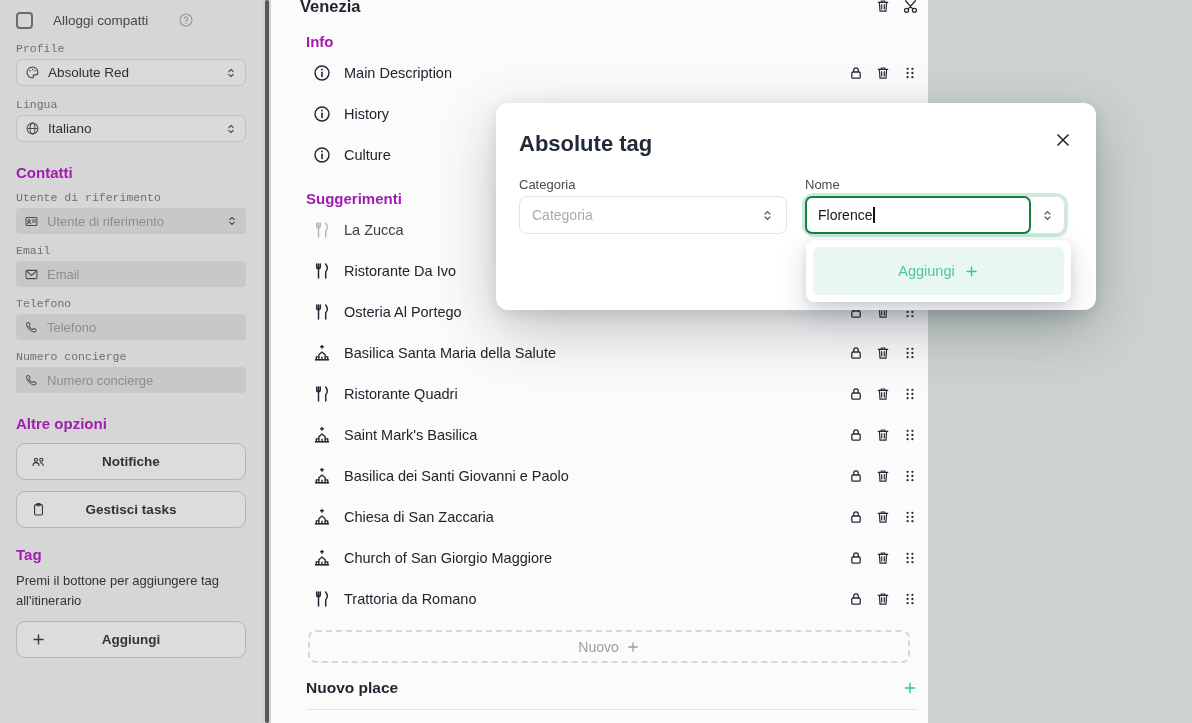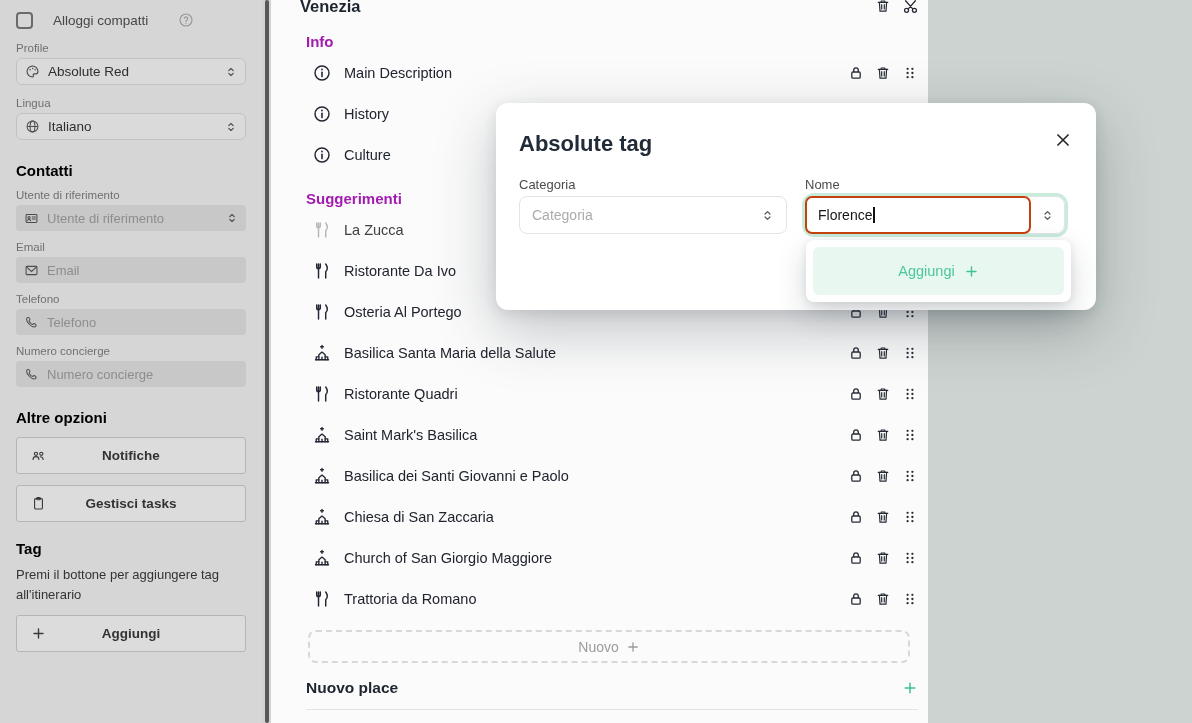--- a/index.html
+++ b/index.html
@@ -12,31 +12,31 @@
   .i15{width:15px;height:15px}.i16{width:16px;height:16px}.i17{width:17px;height:17px}.i18{width:18px;height:18px}
 
   
   .sidebar{position:absolute;left:0;top:0;width:262px;height:723px;background:#d6d6d6;padding:10px 16px 0;}
   .sb-scroll{position:absolute;left:263px;top:0;width:8px;height:723px;background:#d2d2d2;}
   .sb-thumb{position:absolute;left:2px;top:0;width:4px;height:723px;background:#575757;border-radius:2px;}
   .chk-row{display:flex;align-items:center;gap:20px;height:20px;}
   .chk{width:17px;height:17px;border:2px solid #6b6b6b;border-radius:4px;background:transparent;cursor:pointer;}
   .chk-label{font-size:13.5px;color:#474747;}
   .help{width:16px;height:16px;color:#999;margin-left:10px;}
-  .sb-label{font-size:11.5px;color:#707070;margin:12px 0 4px;}
+  .sb-label{font-size:11.5px;color:#707070;margin:12px 0 4px;font-family:Liberation Mono, monospace;}
   .side-select{display:flex;align-items:center;gap:8px;height:27px;padding:0 8px;border:1px solid #c2c2c2;border-radius:6px;background:rgba(255,255,255,0.10);cursor:pointer;}
   .side-select .val{flex:1;font-size:13.5px;color:#2e2e2e;}
   .side-select .icon,.side-input .icon{color:#4c4c4c;}
   .chev{color:#555;}
   .side-input{display:flex;align-items:center;gap:8px;height:26px;padding:0 8px;border-radius:4px;background:#c8c8c8;}
   .side-input input{flex:1;min-width:0;border:none;outline:none;background:transparent;font-size:13px;color:#444;font-family:inherit;}
   .side-input input::placeholder{color:#8d8d8d;opacity:1;}
   .side-input .valgray{flex:1;font-size:13px;color:#8d8d8d;white-space:nowrap;overflow:hidden;}
-  .sb-head{font-size:15px;font-weight:700;color:#000000;margin-top:22px;}
-  .side-btn{position:relative;height:37px;border:1px solid #b5b5b5;border-radius:3px;background:#dcdcdc;display:flex;align-items:center;justify-content:center;margin-top:11px;cursor:pointer;}
+  .sb-head{font-size:15px;font-weight:700;color:#a21caf;margin-top:22px;}
+  .side-btn{position:relative;height:37px;border:1px solid #b5b5b5;border-radius:9px;background:#dcdcdc;display:flex;align-items:center;justify-content:center;margin-top:11px;cursor:pointer;}
   .side-btn .icon{position:absolute;left:14px;color:#3a3a3a;}
   .side-btn-label{font-size:13.5px;font-weight:700;color:#333;}
   .tag-text{font-size:13px;color:#333;line-height:1.5;margin-top:8px;}
 
   
   .main{position:absolute;left:271px;top:0;width:657px;height:723px;background:#fbfbfb;padding:0 10px 0 29px;overflow:hidden;}
   .place-header{display:flex;align-items:center;margin-top:-6px;height:24px;}
   .place-title{font-size:16.5px;font-weight:700;color:#1e2530;}
   .header-actions{margin-left:auto;display:flex;gap:11px;color:#262b36;}
   .act{display:inline-flex;align-items:center;justify-content:center;width:16px;height:16px;color:#262b36;cursor:pointer;}
@@ -57,21 +57,21 @@
   .modal{position:absolute;left:496px;top:103px;width:600px;height:207px;background:#fff;border-radius:12px;
          box-shadow:0 20px 60px rgba(40,50,60,.28),0 4px 14px rgba(40,50,60,.12);z-index:10;}
   .modal-title{position:absolute;left:23px;top:28px;font-size:22px;font-weight:700;color:#222b38;}
   .modal-close{position:absolute;right:22px;top:27px;width:22px;height:22px;border:none;background:none;color:#222;cursor:pointer;padding:0;}
   .field-label{position:absolute;top:74px;font-size:13px;color:#4b4b4b;}
   .lab-cat{left:23px;}
   .lab-nome{left:309px;}
   .cat-select{position:absolute;left:23px;top:93px;width:268px;height:38px;border:1px solid #e3e3e3;border-radius:8px;background:#fff;display:flex;align-items:center;padding:0 12px;cursor:pointer;}
   .cat-ph{flex:1;font-size:14px;color:#ababab;}
   .nome-combo{position:absolute;left:309px;top:93px;display:flex;border-radius:9px;box-shadow:0 0 0 3px var(--ring);background:#fff;}
-  .nome-input{width:226px;height:38px;border:2px solid #c2410c;border-radius:7px;background:#fff;display:flex;align-items:center;padding:0 11px;font-size:14px;color:#161616;position:relative;z-index:2;cursor:text;}
+  .nome-input{width:226px;height:38px;border:2px solid #15803d;border-radius:7px;background:#fff;display:flex;align-items:center;padding:0 11px;font-size:14px;color:#161616;position:relative;z-index:2;cursor:text;}
   .caret{width:1.5px;height:16px;background:#111;margin-left:1px;}
   .nome-stepper{width:40px;margin-left:-6px;height:38px;border:1px solid #e3e3e3;border-radius:0 9px 9px 0;background:#fff;display:flex;align-items:center;justify-content:center;padding-left:5px;color:#555;cursor:pointer;}
   .tag-dropdown{position:absolute;left:310px;top:137px;width:265px;background:#fff;border-radius:8px;
                 box-shadow:0 12px 30px rgba(30,40,50,.18),0 2px 8px rgba(30,40,50,.10);padding:7px;}
   .dd-aggiungi{height:48px;border-radius:6px;background:var(--accent-bg);display:flex;align-items:center;justify-content:center;gap:9px;font-size:14.5px;color:#4cc79a;cursor:pointer;}
   .accent{color:var(--accent);}
 </style>
 </head>
 <body style="--accent: #3cc493; --accent-bg: #e8f8f1; --ring: #c7ecdc;">
 

